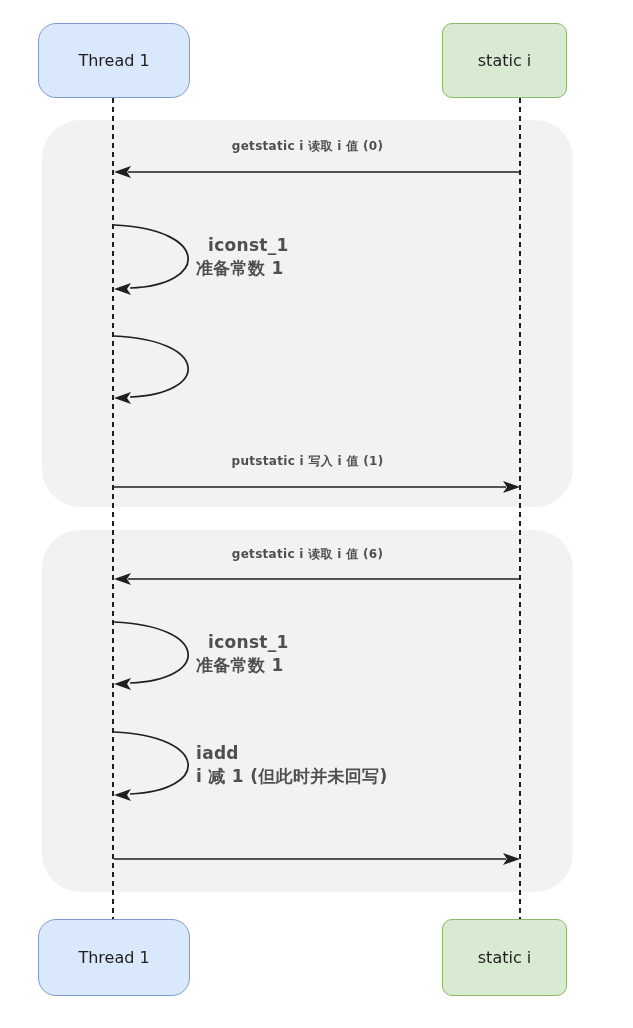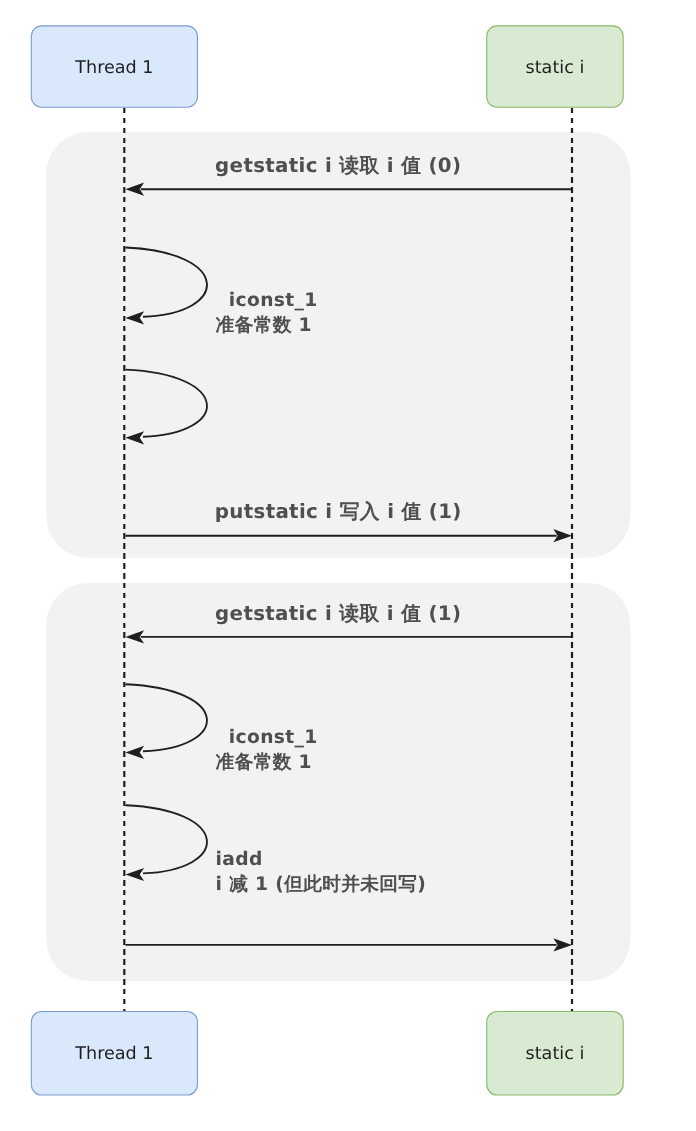--- a/index.html
+++ b/index.html
@@ -61,21 +61,21 @@
     background: var(--thread-fill, #dae8fc);
     border-color: var(--thread-border, #7e9bce);
   }
   .actor.green {
     background: var(--static-fill, #d8ead2);
     border-color: var(--static-border, #89b969);
     width: 125px;
   }
   .actor.top    { top: 23px; }
   .actor.bottom { top: 919px; height: 77px; }
-  .actor.a-left  { left: 28px; }
+  .actor.a-left  { left: 38px; border-radius: 18px; }
   .actor.a-right { left: 442px; }
 
   
   svg.overlay {
     position: absolute;
     left: 0; top: 0;
     z-index: 3;
     pointer-events: none;
   }
   svg.overlay path.msg-line, svg.overlay path.loop-line {
@@ -87,38 +87,37 @@
     fill: var(--line-color, #1a1a1a);
     stroke: none;
   }
 
   
   .msg-label {
     position: absolute;
     left: 42px;
     width: 531px;
     text-align: center;
-    font-size: 18px;
+    font-size: 12px;
     font-weight: 700;
     color: var(--label-color, #4f4f4f);
     z-index: 4;
     letter-spacing: 0.3px;
   }
   
   .loop-label {
     position: absolute;
     left: 196px;
     font-size: 17px;
     font-weight: 700;
     color: var(--label-color, #4f4f4f);
     line-height: 23px;
     z-index: 4;
     letter-spacing: 0.3px;
     white-space: nowrap;
-    margin-top: 28px;
   }
 </style>
 </head>
 <body>
 
 <div class="canvas">
 
   <div class="frame f1"></div>
   <div class="frame f2"></div>
 
@@ -155,21 +154,21 @@
   <div class="msg-label" style="top:138px">getstatic i 读取 i 值 (0)</div>
 
   <div class="loop-label" style="top:234px">
     <div style="padding-left:12px">iconst_1</div>
     <div>准备常数 1</div>
   </div>
 
 
   <div class="msg-label" style="top:453px">putstatic i 写入 i 值 (1)</div>
 
-  <div class="msg-label" style="top:546px">getstatic i 读取 i 值 (1)</div>
+  <div class="msg-label" style="top:546px">getstatic i 读取 i 值 (6)</div>
 
   <div class="loop-label" style="top:631px">
     <div style="padding-left:12px">iconst_1</div>
     <div>准备常数 1</div>
   </div>
 
   <div class="loop-label" style="top:742px">
     <div>iadd</div>
     <div>i 减 1 (但此时并未回写)</div>
   </div>

